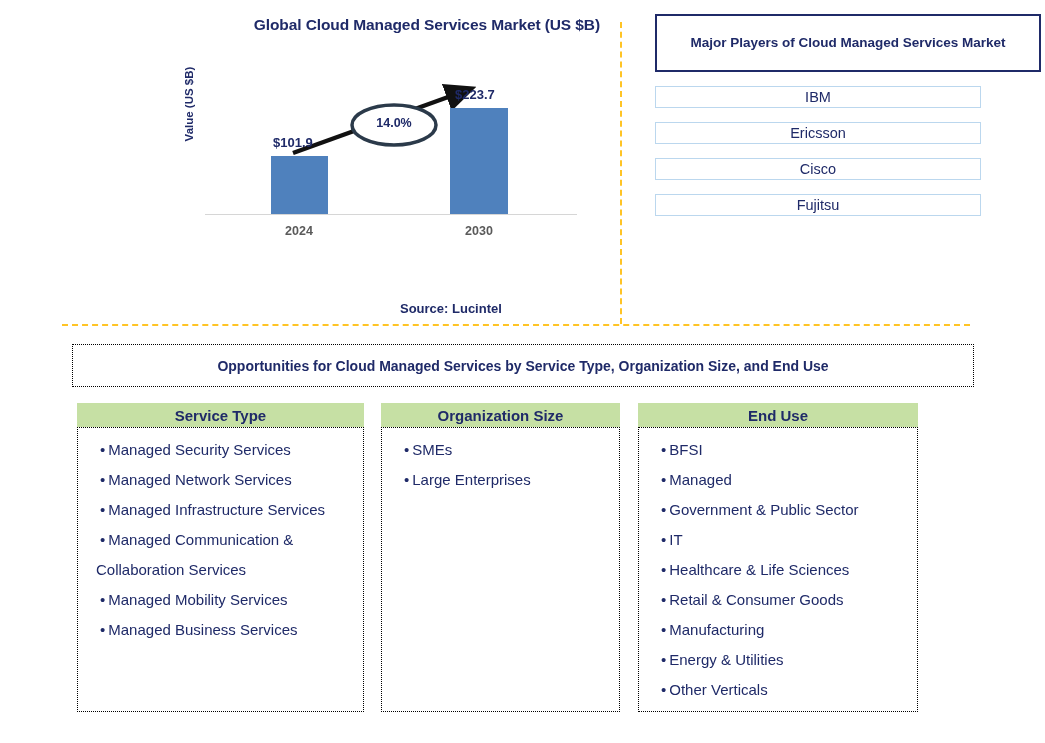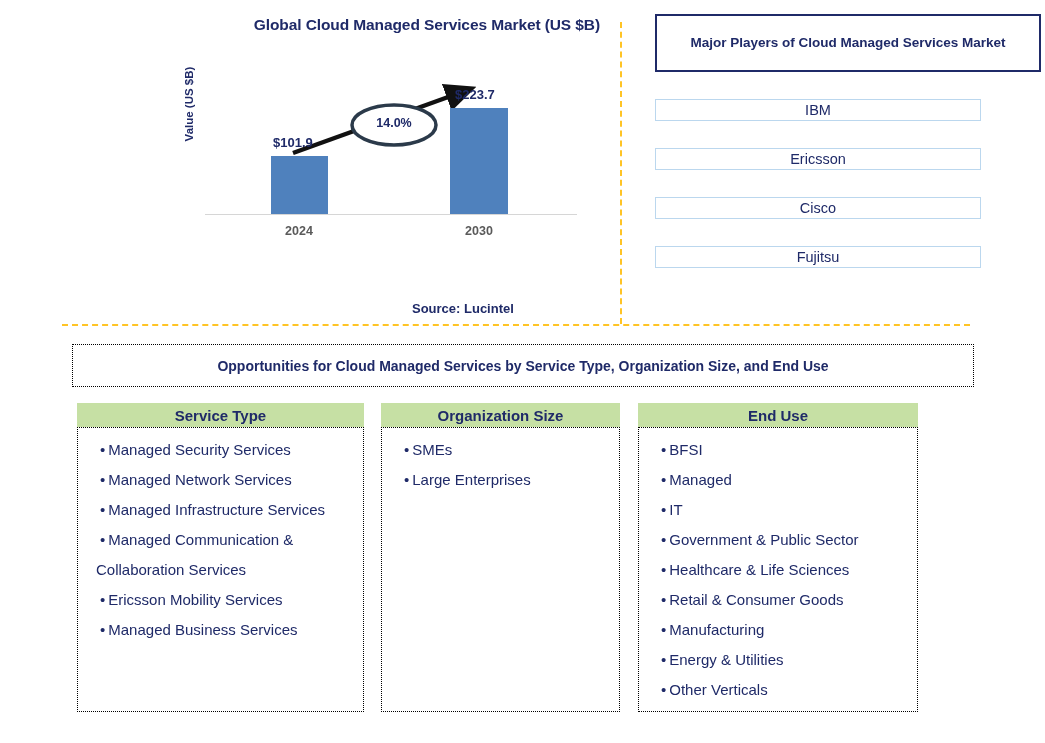--- a/index.html
+++ b/index.html
@@ -93,21 +93,20 @@
     font-weight: bold;
     color: #1F2A68;
   }
 
   #source-text {
     position: absolute;
     left: 400px; top: 301px;
     font-size: 13px;
     font-weight: bold;
     color: #1F2A68;
-    margin-left: 12px;
   }
 
   
   #v-divider {
     left: 620px; top: 22px; width: 0; height: 302px;
     border-left: 2px dashed #FFC425;
   }
   #h-divider {
     left: 62px; top: 324px; width: 908px; height: 0;
     border-top: 2px dashed #FFC425;
@@ -130,21 +129,21 @@
     font-size: 13.5px;
     font-weight: bold;
     color: #1F2A68;
     line-height: 1.35;
     background: #ffffff;
   }
   .player-box {
     box-sizing: border-box;
     width: 326px;
     height: 22px;
-    margin-top: 27px;
+    margin-top: 14px;
     border: 1px solid #BBD7EE;
     display: flex;
     align-items: center;
     justify-content: center;
     font-size: 14.5px;
     color: #1F2A68;
     background: #ffffff;
   }
 
   
@@ -255,39 +254,39 @@
 <div class="abs" id="opportunities-banner">Opportunities for Cloud Managed Services by Service Type, Organization Size, and End Use</div>
 
 <div class="abs" id="col-service">
   <div class="col-header">Service Type</div>
   <div class="col-body">
     <div class="bullet-item"><span class="dot">•</span><span>Managed Security Services</span></div>
     <div class="bullet-item"><span class="dot">•</span><span>Managed Network Services</span></div>
     <div class="bullet-item"><span class="dot">•</span><span>Managed Infrastructure Services</span></div>
     <div class="bullet-item"><span class="dot">•</span><span>Managed Communication &amp;</span></div>
     <div class="bullet-cont">Collaboration Services</div>
-    <div class="bullet-item"><span class="dot">•</span><span>Ericsson Mobility Services</span></div>
+    <div class="bullet-item"><span class="dot">•</span><span>Managed Mobility Services</span></div>
     <div class="bullet-item"><span class="dot">•</span><span>Managed Business Services</span></div>
   </div>
 </div>
 
 <div class="abs" id="col-org">
   <div class="col-header">Organization Size</div>
   <div class="col-body">
     <div class="bullet-item"><span class="dot">•</span><span>SMEs</span></div>
     <div class="bullet-item"><span class="dot">•</span><span>Large Enterprises</span></div>
   </div>
 </div>
 
 <div class="abs" id="col-enduse">
   <div class="col-header">End Use</div>
   <div class="col-body">
     <div class="bullet-item"><span class="dot">•</span><span>BFSI</span></div>
     <div class="bullet-item"><span class="dot">•</span><span>Managed</span></div>
+    <div class="bullet-item"><span class="dot">•</span><span>Government &amp; Public Sector</span></div>
     <div class="bullet-item"><span class="dot">•</span><span>IT</span></div>
-    <div class="bullet-item"><span class="dot">•</span><span>Government &amp; Public Sector</span></div>
     <div class="bullet-item"><span class="dot">•</span><span>Healthcare &amp; Life Sciences</span></div>
     <div class="bullet-item"><span class="dot">•</span><span>Retail &amp; Consumer Goods</span></div>
     <div class="bullet-item"><span class="dot">•</span><span>Manufacturing</span></div>
     <div class="bullet-item"><span class="dot">•</span><span>Energy &amp; Utilities</span></div>
     <div class="bullet-item"><span class="dot">•</span><span>Other Verticals</span></div>
   </div>
 </div>
 
 </body></html>

